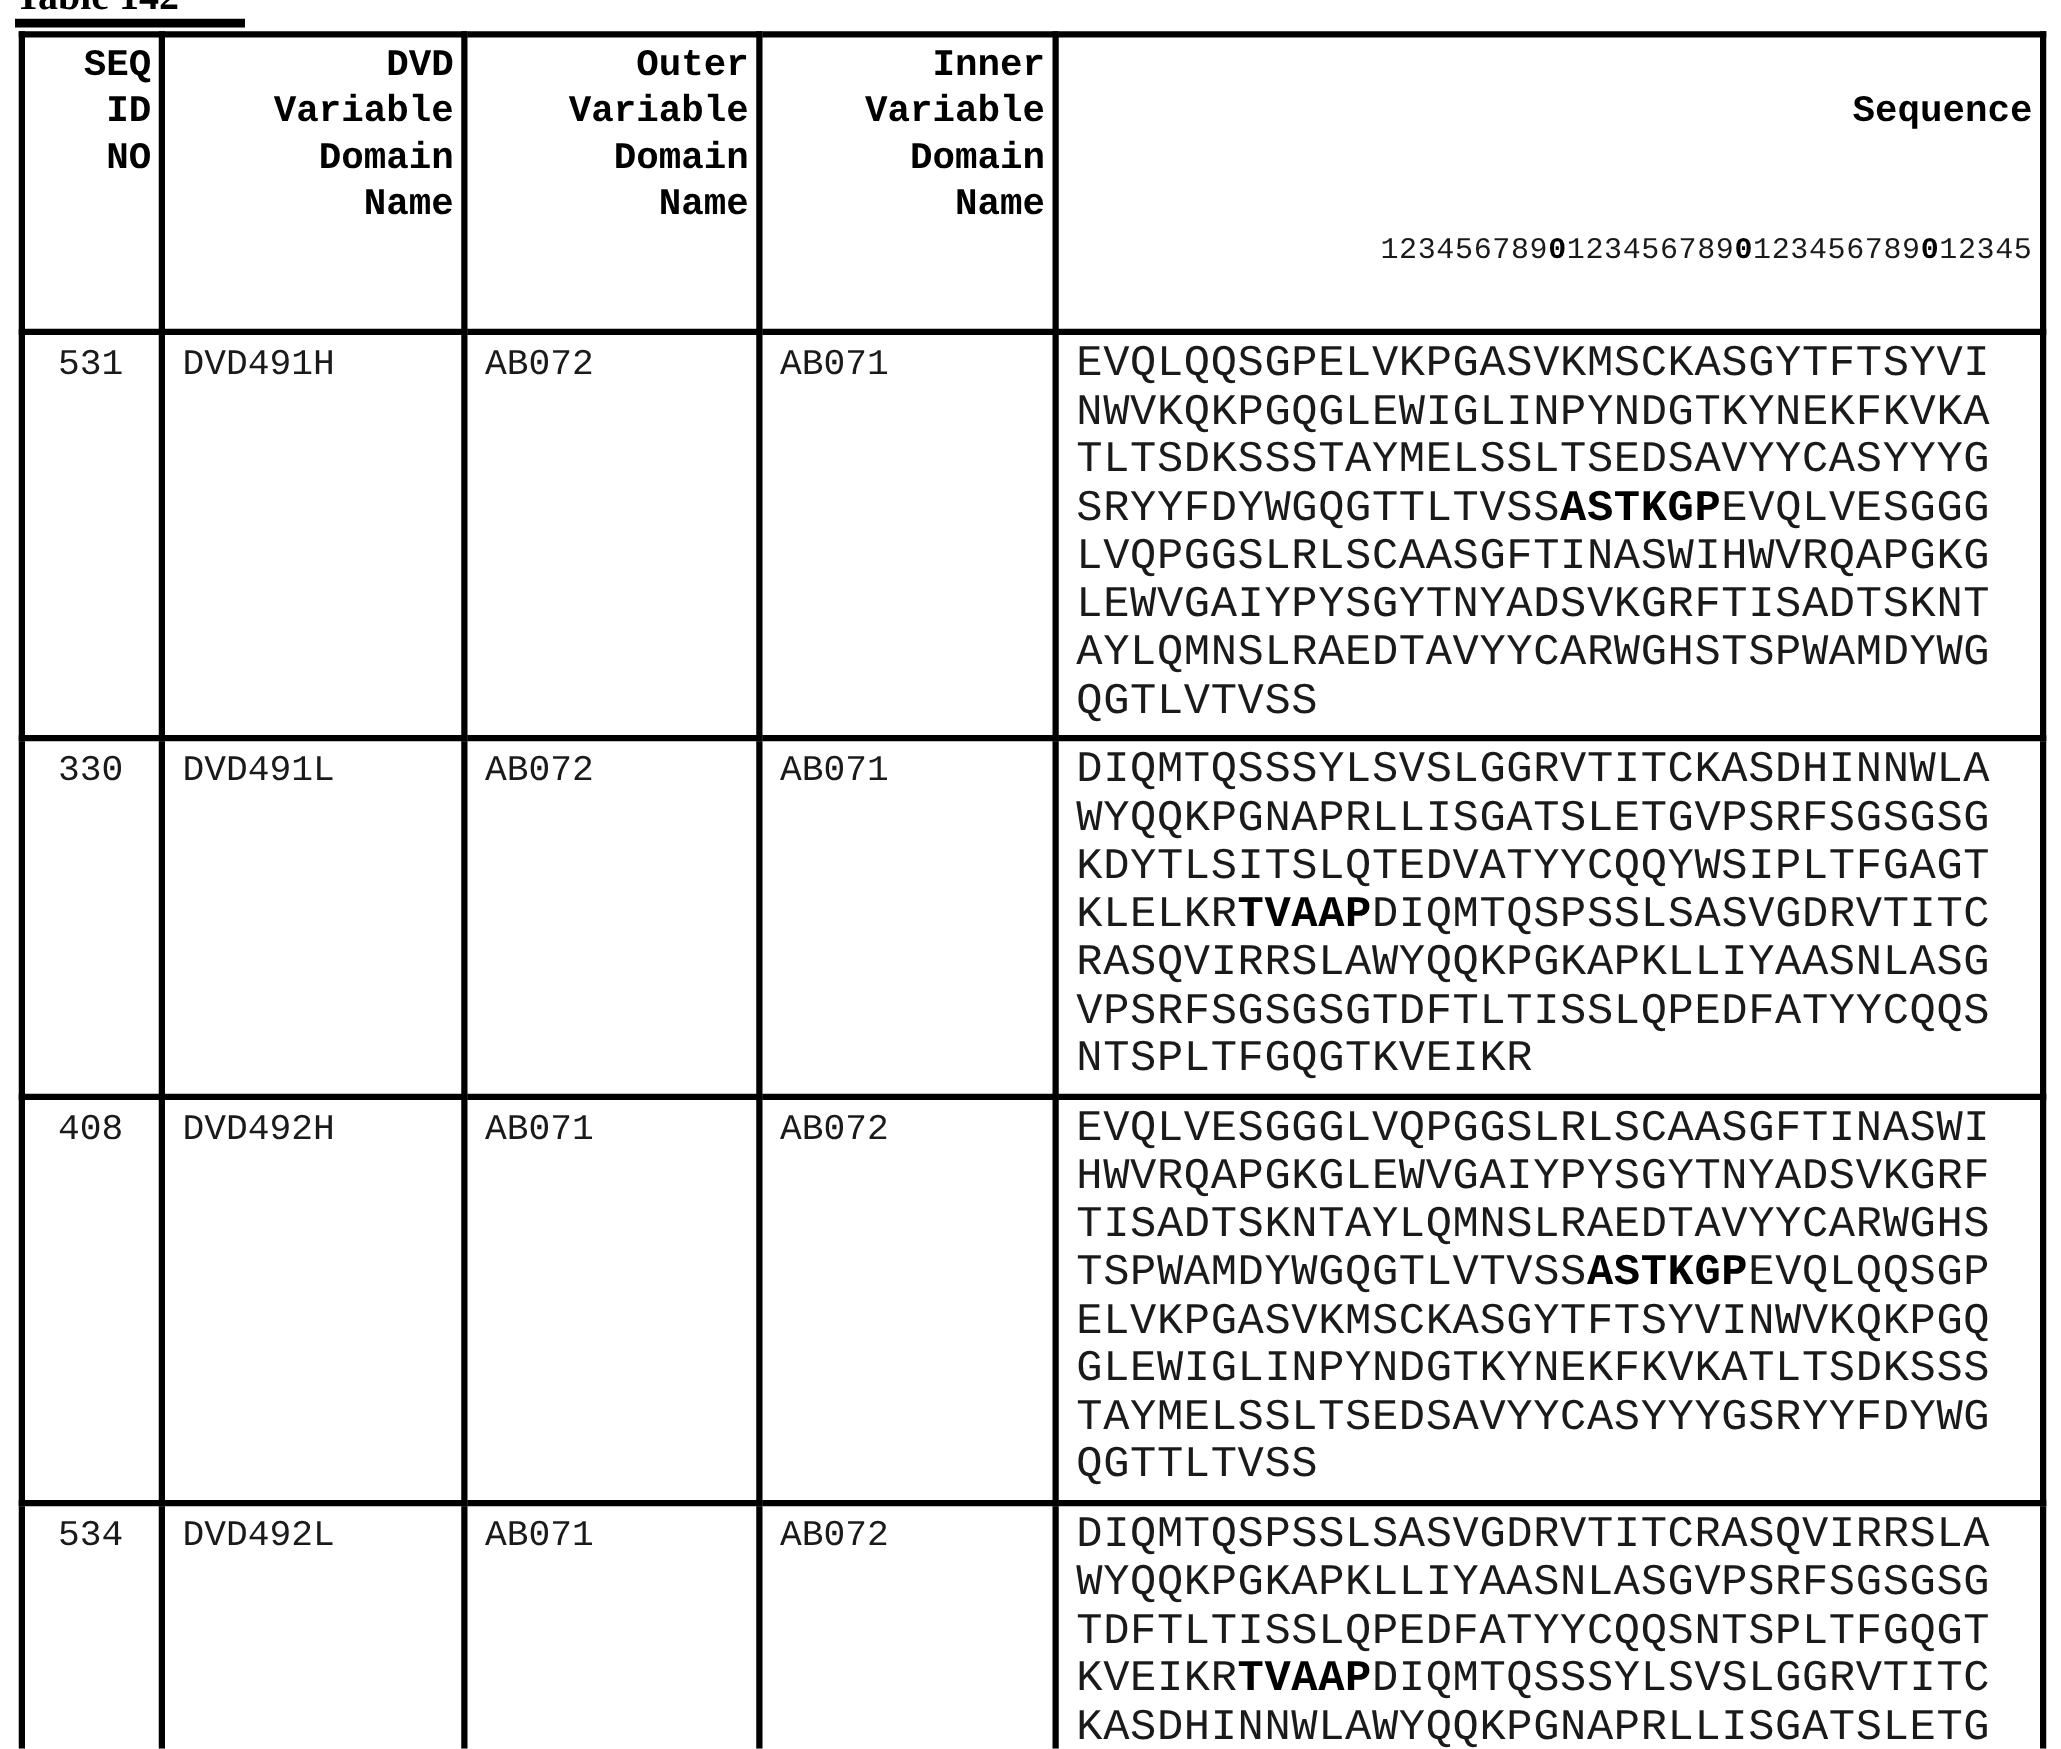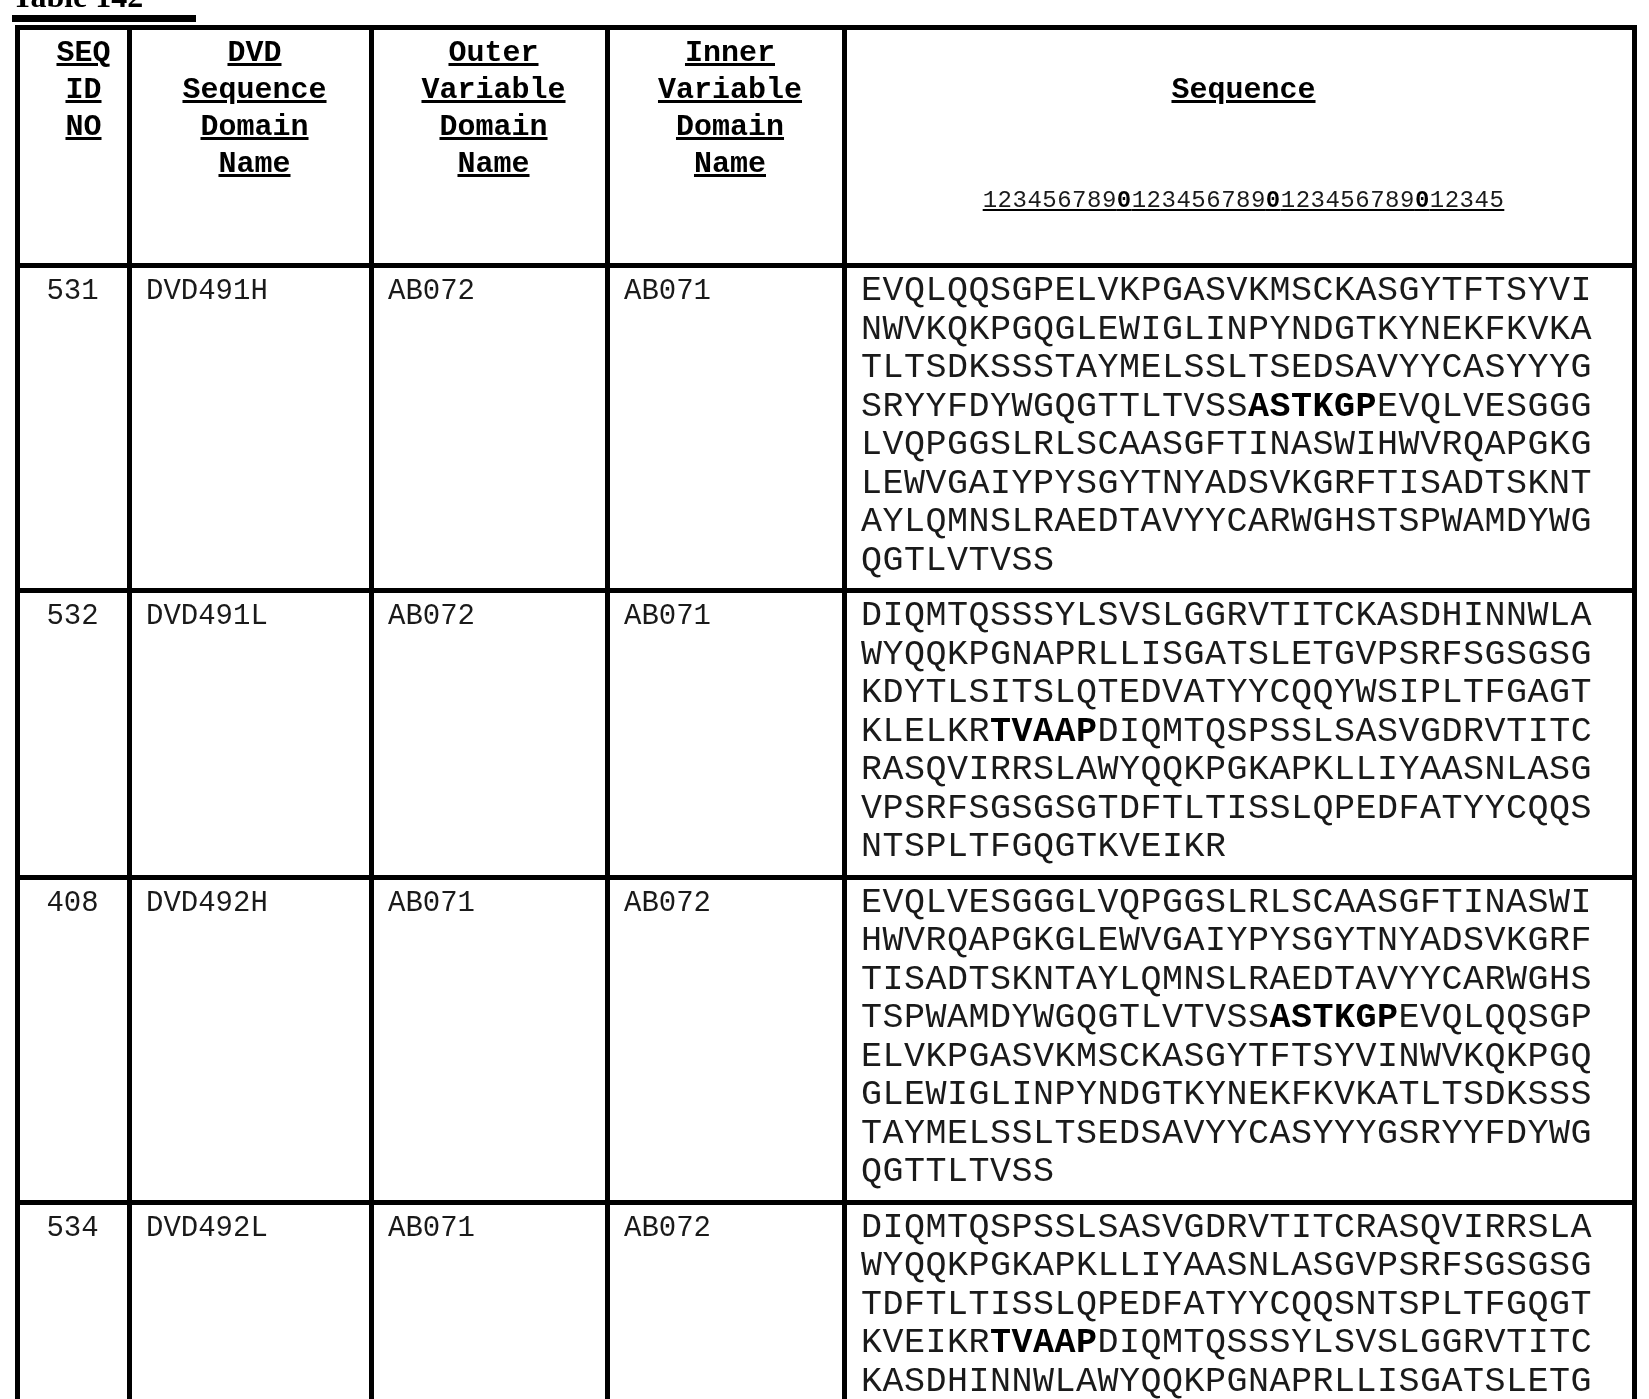--- a/index.html
+++ b/index.html
@@ -57,25 +57,24 @@
   col.c2 { width: 242px; }
   col.c3 { width: 236px; }
   col.c4 { width: 237px; }
   col.c5 { width: auto; }
   th {
     font-family: "Liberation Mono", monospace;
     font-weight: bold;
     font-size: 30px;
     line-height: 37px;
     color: #000;
-    text-align: center;
+    text-align: right;
     vertical-align: top;
     white-space: pre-line;
     padding: 5px 6px 6px 14px;
-    text-decoration: underline;
   }
   th.h1 { padding-left: 26px; }
   .seq-header {
     display: flex;
     flex-direction: column;
     justify-content: space-between;
     height: 100%;
     min-height: 148px;
   }
   .ruler {
@@ -130,21 +129,21 @@
         <col class="c3">
         <col class="c4">
         <col class="c5">
     </colgroup>
     <thead>
       <tr>
         <th class="h1">SEQ
 ID
 NO</th>
         <th>DVD
-Sequence
+Variable
 Domain
 Name</th>
         <th>Outer
 Variable
 Domain
 Name</th>
         <th>Inner
 Variable
 Domain
 Name</th>
@@ -161,21 +160,21 @@
     <td class="c1">531</td>
     <td class="c2">DVD491H</td>
     <td class="c3">AB072</td>
     <td class="c4">AB071</td>
     <td class="c5">
       <div class="seq"><span>EVQLQQSGPELVKPGASVKMSCKASGYTFTSYVINWVKQKPGQGLEWIGLINPYNDGTKYNEKFKVKATLTSDKSSSTAYMELSSLTSEDSAVYYCASYYYGSRYYFDYWGQGTTLTVSS</span><span class="b">ASTKGP</span><span>EVQLVESGGGLVQPGGSLRLSCAASGFTINASWIHWVRQAPGKGLEWVGAIYPYSGYTNYADSVKGRFTISADTSKNTAYLQMNSLRAEDTAVYYCARWGHSTSPWAMDYWGQGTLVTVSS</span></div>
     </td>
   </tr>
 
   <tr>
-    <td class="c1">532</td>
+    <td class="c1">330</td>
     <td class="c2">DVD491L</td>
     <td class="c3">AB072</td>
     <td class="c4">AB071</td>
     <td class="c5">
       <div class="seq"><span>DIQMTQSSSYLSVSLGGRVTITCKASDHINNWLAWYQQKPGNAPRLLISGATSLETGVPSRFSGSGSGKDYTLSITSLQTEDVATYYCQQYWSIPLTFGAGTKLELKR</span><span class="b">TVAAP</span><span>DIQMTQSPSSLSASVGDRVTITCRASQVIRRSLAWYQQKPGKAPKLLIYAASNLASGVPSRFSGSGSGTDFTLTISSLQPEDFATYYCQQSNTSPLTFGQGTKVEIKR</span></div>
     </td>
   </tr>
 
   <tr>
     <td class="c1">408</td>

